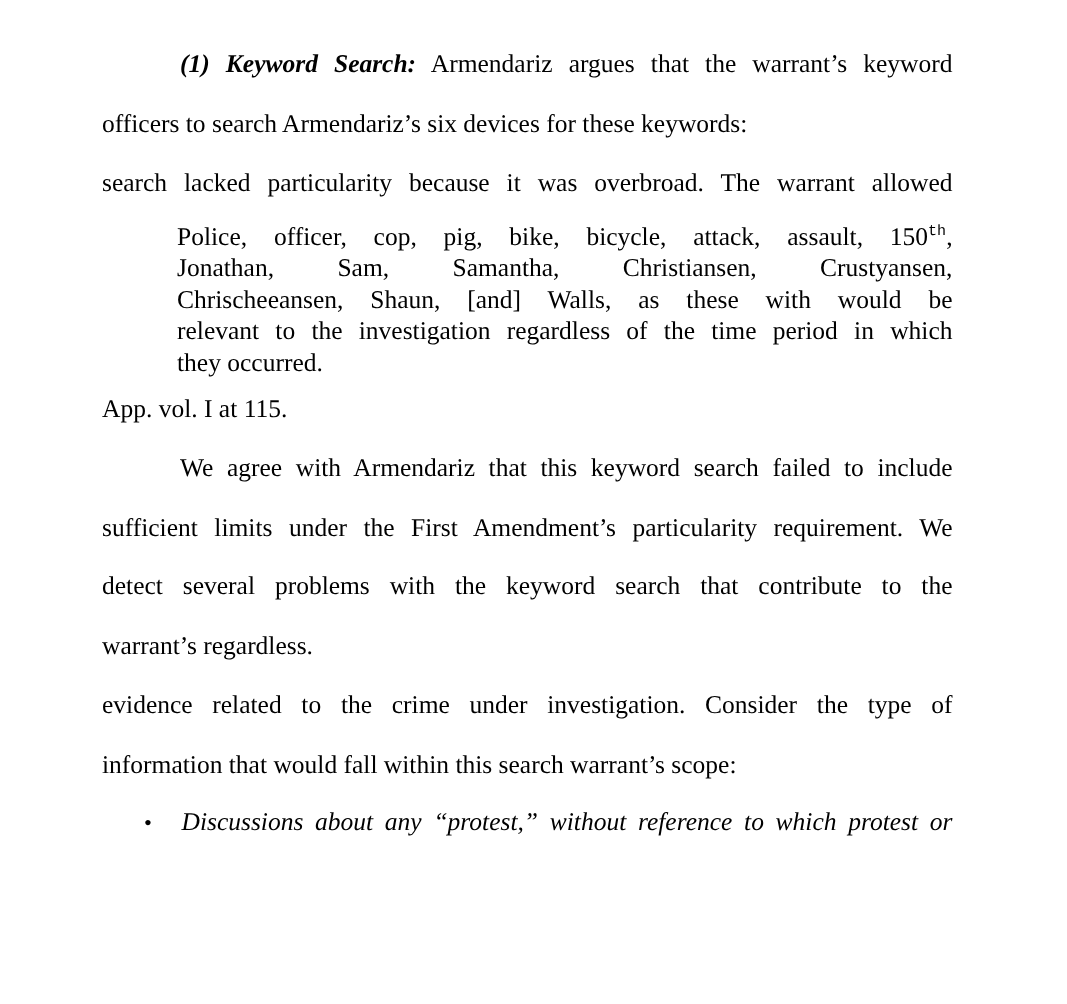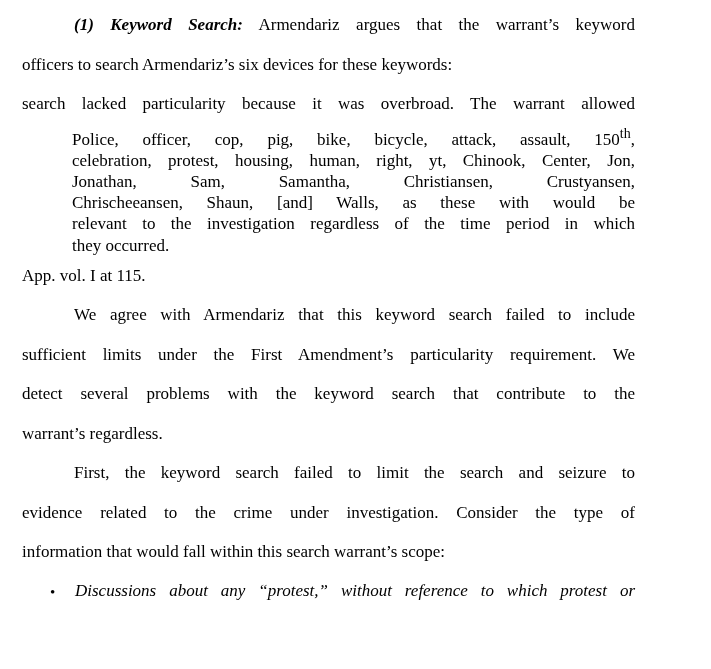--- a/index.html
+++ b/index.html
@@ -10,21 +10,22 @@
   body {
     width: 711px;
     height: 669px;
     overflow: hidden;
     font-family: "Liberation Serif", "DejaVu Serif", serif;
     font-size: 17px;
     color: #000000;
     -webkit-font-smoothing: antialiased;
   }
   .page {
-    padding: 5px 76px 0 22px;
+    padding: 5px 76px 0 68px;
+    margin-top: 18px;
   }
   
   .dline {
     line-height: 39.5px;
     text-align: justify;
     text-align-last: justify;
     white-space: normal;
   }
   .dline.last {
     text-align-last: auto;
@@ -36,24 +37,25 @@
     font-weight: bold;
     font-style: italic;
   }
   .bquote {
     margin: 5px 0 0 50px;
   }
   .bquote .dline {
     line-height: 21.2px;
   }
   sup.ord {
-    font-size: 14px;
+    font-size: 10px;
     line-height: 0;
     vertical-align: super;
     letter-spacing: 0;
+    font-family: Liberation Mono, monospace;
   }
   .bullets {
     list-style: none;
     margin: 7px 0 0 0;
     padding: 0 0 0 53px;
   }
   .bullets li {
     position: relative;
   }
   .bullets .dline {
@@ -74,38 +76,36 @@
 <div class="page">
 
   <div>
     <div class="dline indent"><span class="lead">(1) Keyword Search:</span><span> Armendariz argues that the warrant’s keyword</span></div>
     <div class="dline last">officers to search Armendariz’s six devices for these keywords:</div>
     <div class="dline">search lacked particularity because it was overbroad. The warrant allowed</div>
   </div>
 
   <div class="bquote">
     <div class="dline"><span>Police, officer, cop, pig, bike, bicycle, attack, assault, 150</span><sup class="ord">th</sup><span>,</span></div>
-    <div class="dline">celebration, protest, housing, human, right, yt, Chinook, Center, Jon,</div>
     <div class="dline">Jonathan, Sam, Samantha, Christiansen, Crustyansen,</div>
     <div class="dline">Chrischeeansen, Shaun, [and] Walls, as these with would be</div>
     <div class="dline">relevant to the investigation regardless of the time period in which</div>
     <div class="dline last">they occurred.</div>
   </div>
 
   <div class="dline last">App. vol. I at 115.</div>
 
   <div>
     <div class="dline indent">We agree with Armendariz that this keyword search failed to include</div>
     <div class="dline">sufficient limits under the First Amendment’s particularity requirement. We</div>
     <div class="dline">detect several problems with the keyword search that contribute to the</div>
     <div class="dline last">warrant’s regardless.</div>
   </div>
 
   <div>
-    <div class="dline indent">First, the keyword search failed to limit the search and seizure to</div>
     <div class="dline">evidence related to the crime under investigation. Consider the type of</div>
     <div class="dline last">information that would fall within this search warrant’s scope:</div>
   </div>
 
   <ul class="bullets">
     <li>
       <span class="bullet-marker">•</span>
       <div class="dline">Discussions about any “protest,” without reference to which protest or</div>
     </li>
   </ul>

